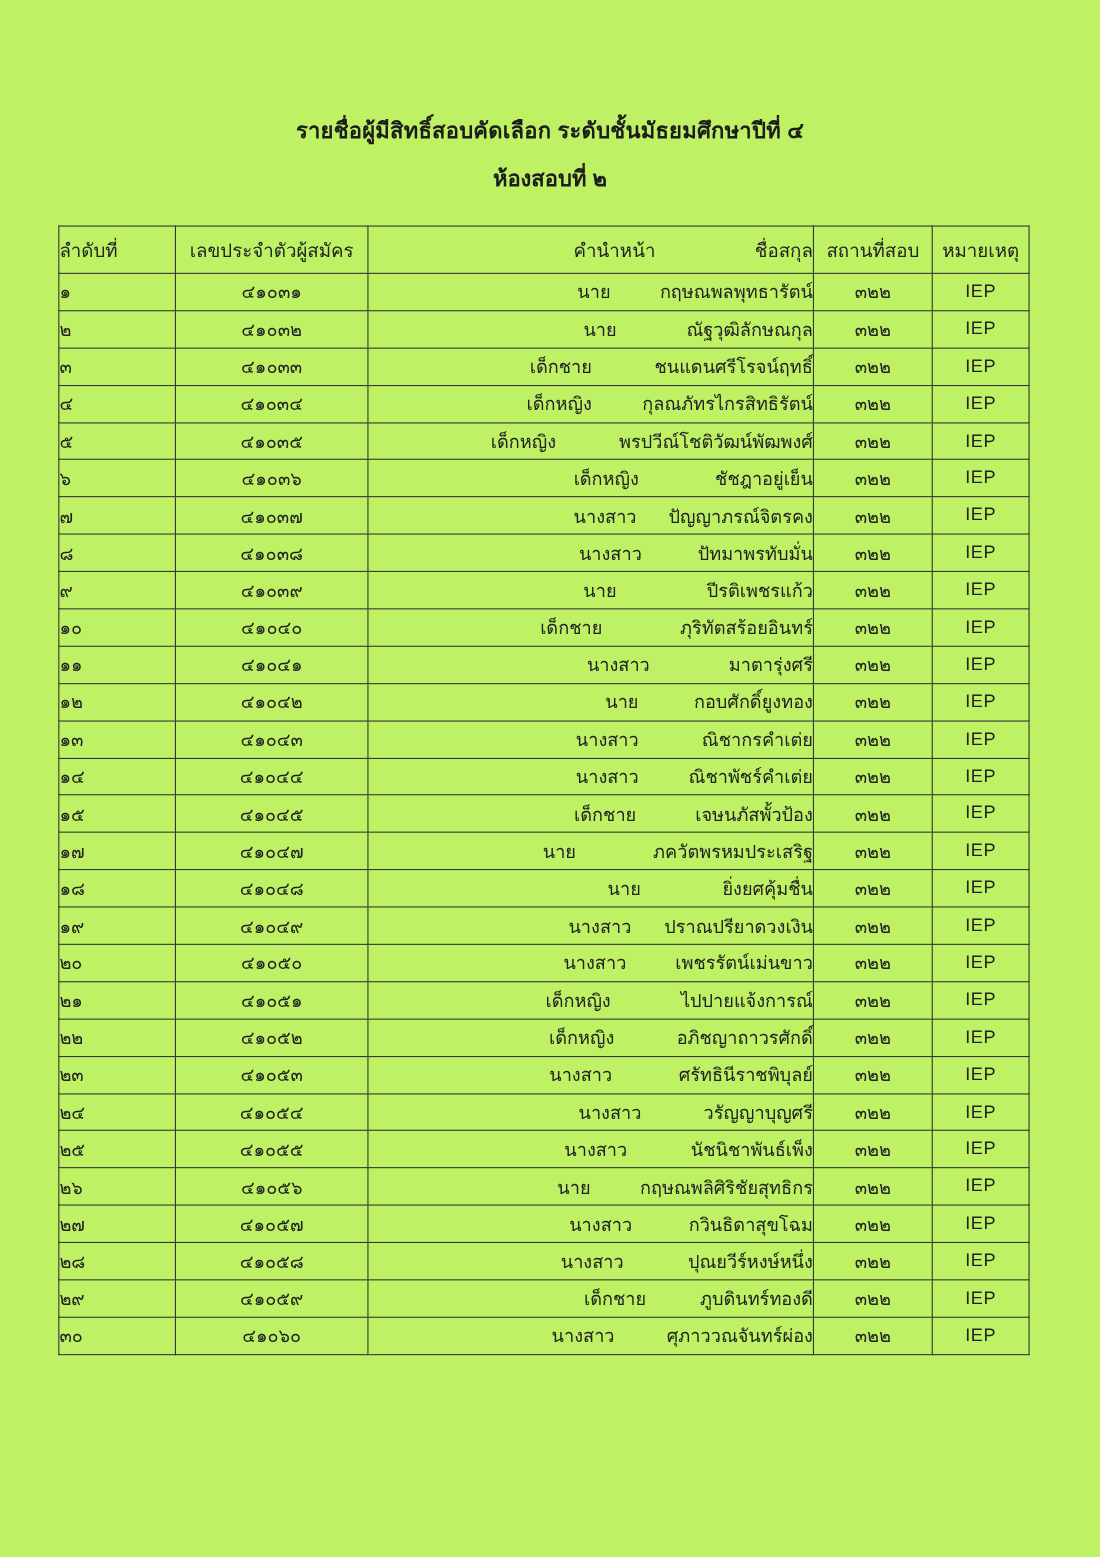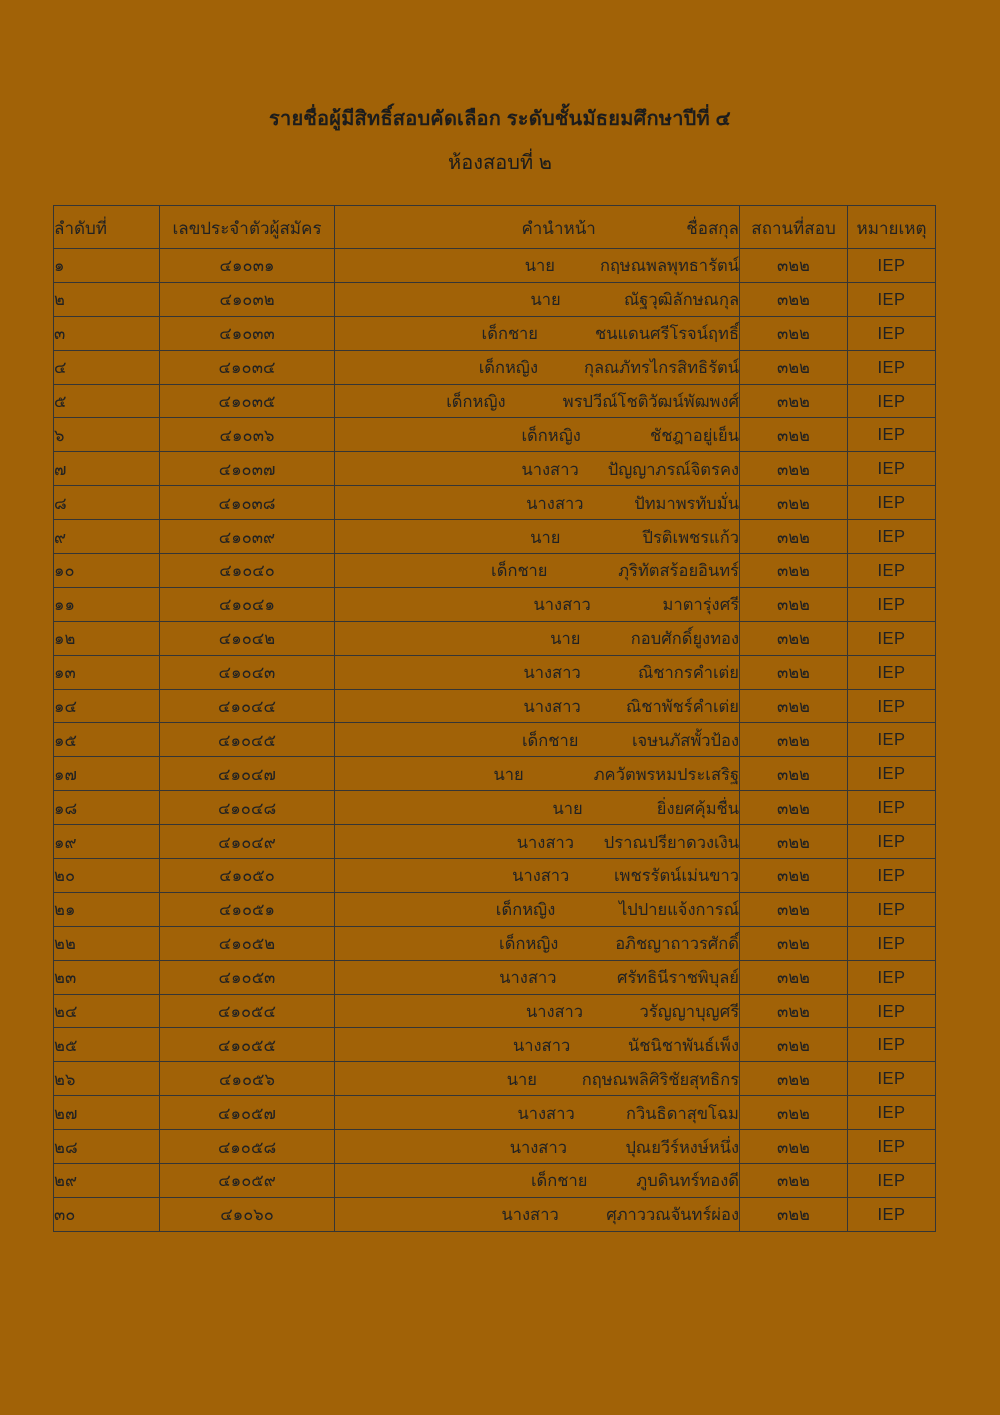--- a/index.html
+++ b/index.html
@@ -11,39 +11,39 @@
     width: 1000px;
     height: 1415px;
     font-family: "Liberation Sans", sans-serif;
     color: #1f1f1f;
     position: relative;
   }
   .page {
     position: relative;
     width: 1000px;
     height: 1415px;
-    background: #a16207;
+    background: #bef264;
     overflow: hidden;
   }
   .title-block {
     position: absolute;
     top: 102px;
     left: 0;
     width: 100%;
     text-align: center;
   }
   .doc-title {
     font-size: 20px;
     font-weight: 700;
     letter-spacing: 0.2px;
     color: #1c1c1c;
   }
   .doc-subtitle {
     font-size: 20px;
-    font-weight: 400;
+    font-weight: 700;
     margin-top: 12px;
     color: #1c1c1c;
   }
   table.roster {
     position: absolute;
     top: 205px;
     left: 53px;
     width: 877px;
     border-collapse: collapse;
     table-layout: fixed;

